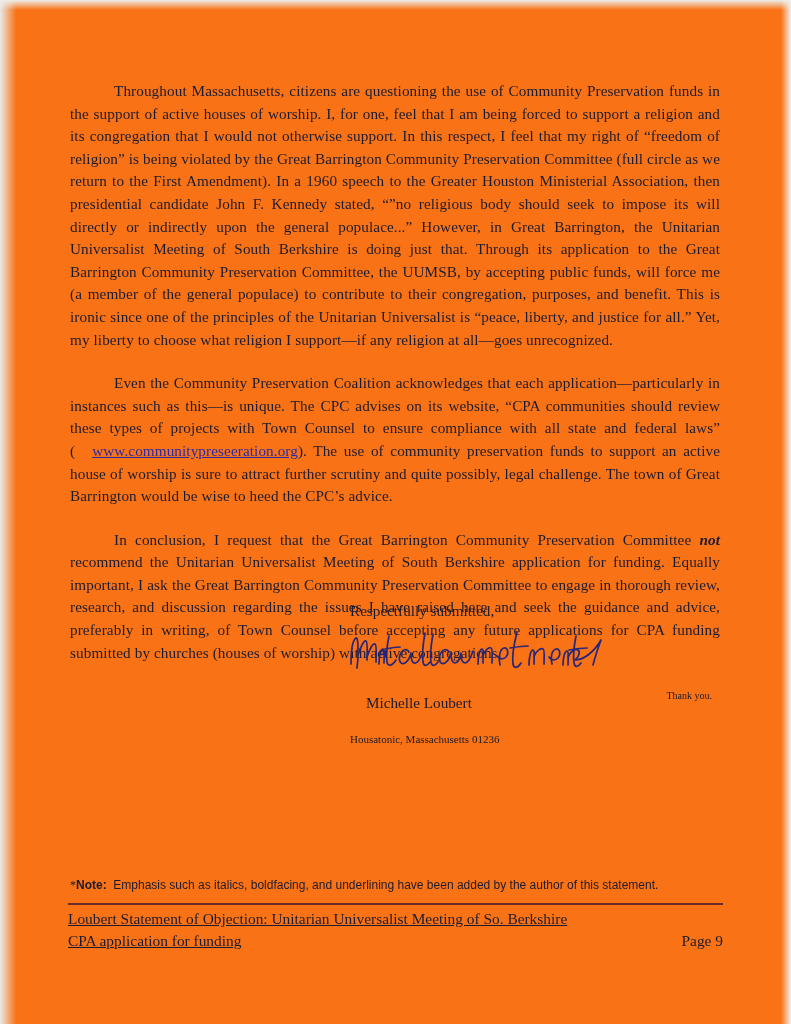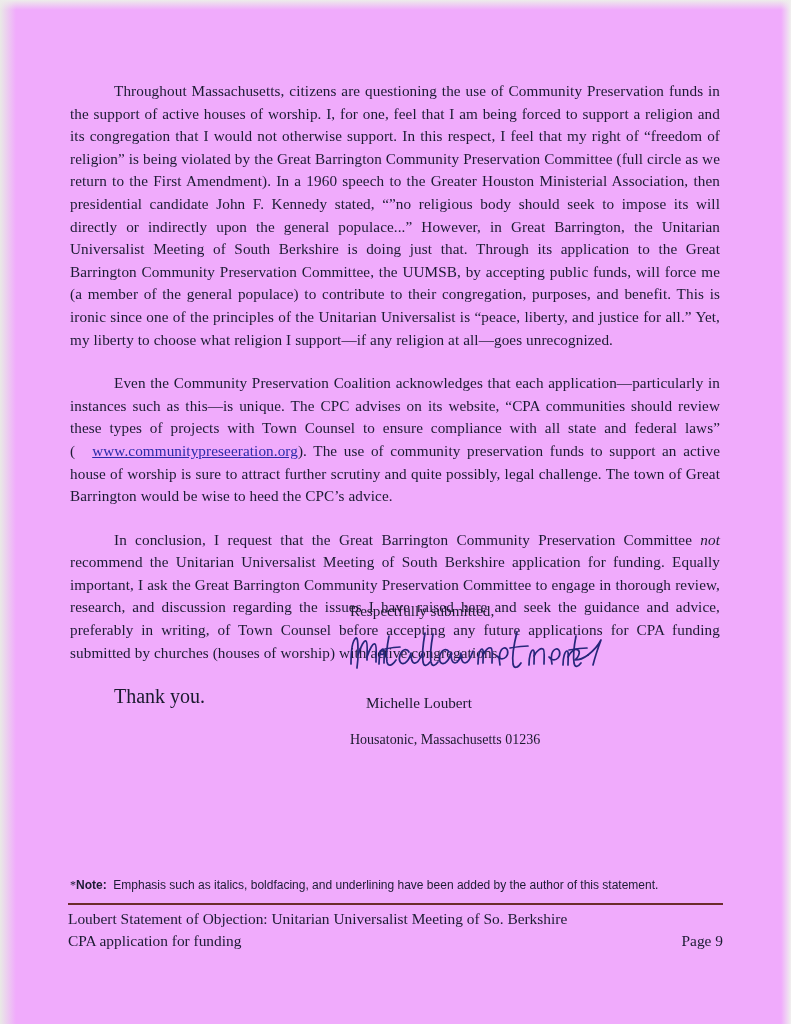--- a/index.html
+++ b/index.html
@@ -11,21 +11,21 @@
     width: 791px;
     height: 1024px;
     position: relative;
     font-family: "Liberation Serif", serif;
     color: #1a1a2e;
     overflow: hidden;
   }
   .page {
     position: absolute;
     inset: 0;
-    background: #f0abfc;
+    background: #f97316;
   }
   
   .scan-edge-left {
     position: absolute;
     left: 0; top: 0; bottom: 0;
     width: 16px;
     background: linear-gradient(to right, #e9e9e6, rgba(255,255,255,0));
     pointer-events: none;
   }
   .scan-edge-top {
@@ -55,26 +55,27 @@
     text-align: justify;
     text-indent: 44px;
     color: #1b1b33;
     letter-spacing: 0.1px;
   }
   .link {
     color: #2a2aa8;
     text-decoration: underline;
     margin-left: 17px;
   }
-  b.bold { font-weight: normal; }
+  b.bold { font-weight: bold; }
   .thanks {
-    margin: 0;
+    margin: 8px;
     padding-left: 44px;
-    font-size: 20px;
+    font-size: 10px;
     line-height: 22.6px;
+    text-align: right;
   }
   .sig-block {
     position: absolute;
     left: 350px;
     top: 600px;
     width: 340px;
     font-family: Liberation Serif, serif;
   }
   .sig-line-label {
     font-size: 15.2px;
@@ -86,21 +87,21 @@
     margin: 0 0 2px -5px;
     position: relative;
   }
   .signature svg { display: block; }
   .sig-name {
     font-size: 15.2px;
     line-height: 21px;
     margin: 16px;
   }
   .sig-addr {
-    font-size: 14px;
+    font-size: 11px;
     line-height: 21px;
     margin: 0;
   }
   .footnote {
     position: absolute;
     left: 70px;
     top: 878px;
     width: 650px;
     font-family: "Liberation Sans", sans-serif;
     font-size: 12px;
@@ -122,20 +123,21 @@
     top: 908px;
     width: 655px;
     display: flex;
     justify-content: space-between;
     align-items: flex-start;
   }
   .footer-left {
     font-size: 15.4px;
     line-height: 22px;
     color: #1b1b33;
+    text-decoration: underline;
   }
   .footer-right {
     font-size: 15.4px;
     line-height: 22px;
     color: #1b1b33;
     padding-top: 22px;
     white-space: nowrap;
   }
 </style>
 </head>

